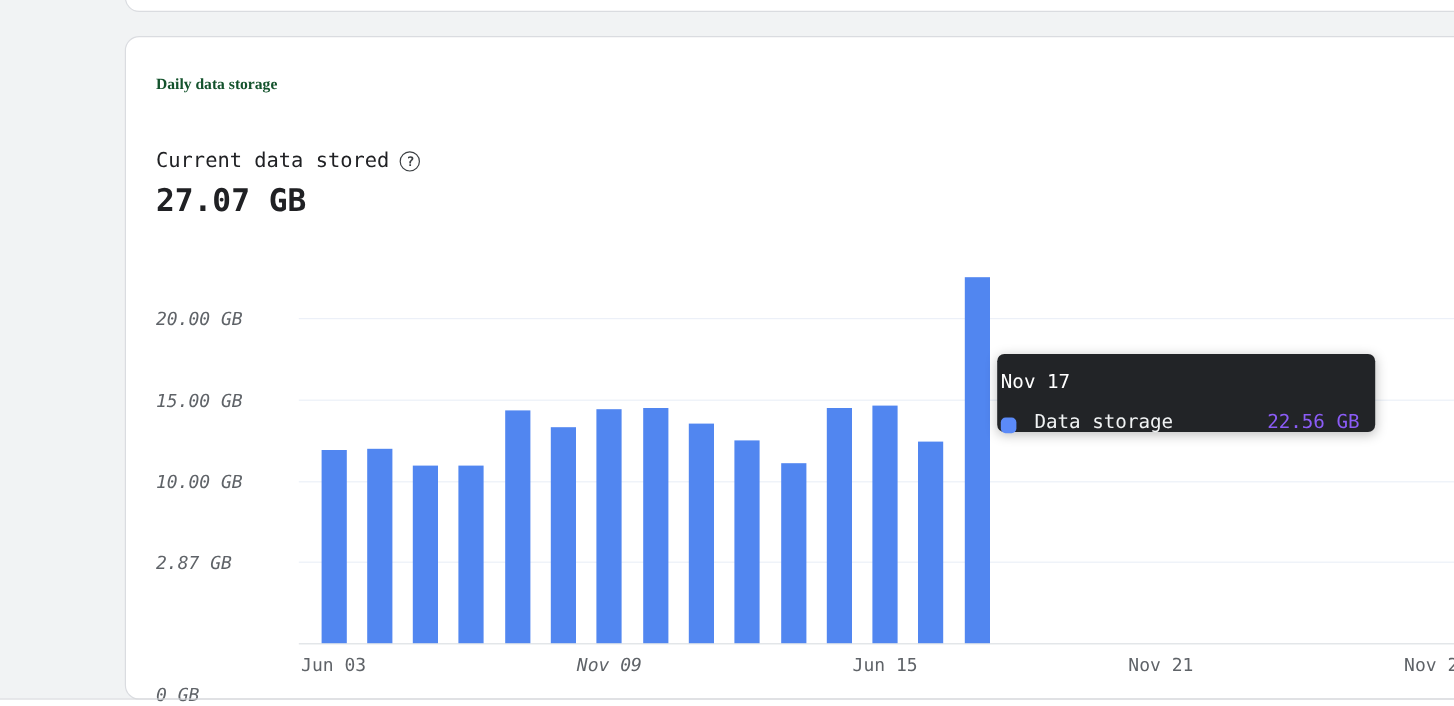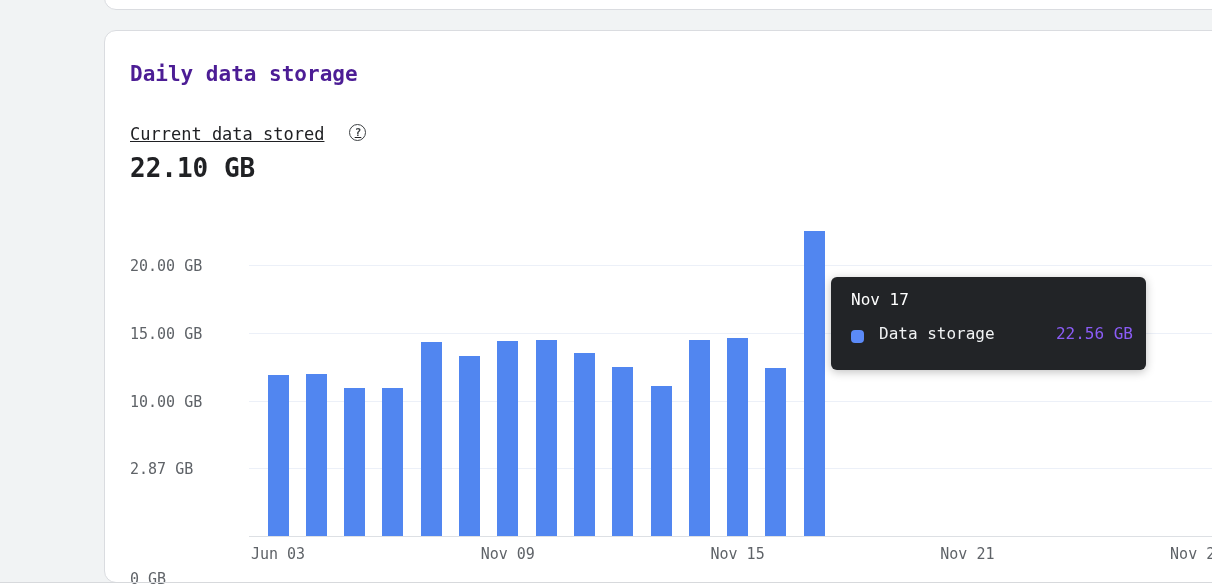--- a/index.html
+++ b/index.html
@@ -23,61 +23,61 @@
     background: #ffffff; border: 1px solid #dadce0; border-radius: 12px;
     z-index: 1;
   }
   .card {
     position: absolute; left: 104px; top: 30px; width: 1200px; height: 553px;
     background: #ffffff; border: 1px solid #dadce0; border-radius: 12px;
     z-index: 1;
   }
   .card-title {
     position: absolute; left: 25px; top: 31px;
-    font-size: 21px; font-weight: 700; color: #4c1d95; white-space: pre;
+    font-size: 13px; font-weight: 700; color: #14532d; white-space: pre; font-family: Liberation Serif, serif;
   }
   .metric-label-row {
     position: absolute; left: 25px; top: 93px;
-    display: flex; gap: 25px;
-    font-size: 17px; color: #202124; white-space: pre; text-decoration: underline;
+    display: flex; align-items: center; gap: 9px;
+    font-size: 17px; color: #202124; white-space: pre;
   }
   .help-icon {
     width: 17px; height: 17px; border: 1.4px solid #3c4043; border-radius: 50%;
     display: inline-flex; align-items: center; justify-content: center;
     font-size: 11px; font-weight: 700; color: #3c4043; cursor: pointer;
     line-height: 1;
   }
   .metric-value {
     position: absolute; left: 25px; top: 122px;
     font-size: 26px; font-weight: 700; color: #202124; white-space: pre;
   }
   .y-label {
     position: absolute; left: 25px;
-    font-size: 15px; color: #5f6368; white-space: pre;
+    font-size: 15px; color: #5f6368; white-space: pre; font-style: italic;
   }
   .plot {
     position: absolute; left: 144px; top: 180px; width: 1056px; height: 326px;
   }
   .gridline {
     position: absolute; left: 0; width: 100%; height: 1px; background: #ecf0f8;
   }
   .gridline.baseline { background: #dde0e4; }
   .bar {
     position: absolute; bottom: 1px; width: 21px;
     background: #5186f0; border-radius: 0;
   }
   .x-label {
     position: absolute; top: 334px; transform: translateX(-50%);
     font-size: 15px; color: #5f6368; white-space: pre;
   }
   .tooltip {
-    position: absolute; left: 726px; top: 246px; width: 315px; height: 93px;
+    position: absolute; left: 726px; top: 264px; width: 315px; height: 65px;
     background: #222427; border-radius: 6px; z-index: 2;
     box-shadow: 0 2px 10px rgba(0,0,0,0.25);
-    padding: 13px 13px 13px 20px;
+    padding: 13px 13px 13px 3px;
     color: #ffffff;
   }
   .tooltip-title { font-size: 16px; color: #ffffff; white-space: pre; }
   .tooltip-row {
     display: flex; align-items: flex-end; margin-top: 15px; font-size: 16px;
   }
   .tooltip-swatch {
     width: 13px; height: 13px; border-radius: 4px; background: #5b8af8;
     flex: 0 0 auto; margin-right: 15px;
   }
@@ -90,21 +90,21 @@
 <div class="page-bg"></div>
 <div class="card-above"></div>
 
 <div class="card">
   <div class="card-title">Daily data storage</div>
 
   <div class="metric-label-row">
     <span>Current data stored</span>
     <span class="help-icon">?</span>
   </div>
-  <div class="metric-value">22.10 GB</div>
+  <div class="metric-value">27.07 GB</div>
 
   <div id="y-labels">
       <div class="y-label" style="top: 497px; margin-top: 42px;">0 GB</div>
       <div class="y-label" style="top: 429.3px;">2.87 GB</div>
       <div class="y-label" style="top: 361.6px;">10.00 GB</div>
       <div class="y-label" style="top: 293.9px;">15.00 GB</div>
       <div class="y-label" style="top: 226.2px;">20.00 GB</div>
     </div>
 
   <div class="plot" id="plot">
@@ -122,22 +122,22 @@
       <div class="bar" style="left: 248.3px; height: 194.976px; background: rgb(81, 134, 240);"></div>
       <div class="bar" style="left: 286.6px; height: 196.33px; background: rgb(81, 134, 240);"></div>
       <div class="bar" style="left: 324.9px; height: 182.79px; background: rgb(81, 134, 240);"></div>
       <div class="bar" style="left: 363.2px; height: 169.25px; background: rgb(81, 134, 240);"></div>
       <div class="bar" style="left: 401.5px; height: 150.294px; background: rgb(81, 134, 240);"></div>
       <div class="bar" style="left: 439.8px; height: 196.33px; background: rgb(81, 134, 240);"></div>
       <div class="bar" style="left: 478.1px; height: 197.684px; background: rgb(81, 134, 240);"></div>
       <div class="bar" style="left: 516.4px; height: 167.896px; background: rgb(81, 134, 240);"></div>
       <div class="bar" style="left: 554.7px; height: 305.462px; background: rgb(81, 134, 240);"></div>
       <div class="x-label" style="left: 29px;">Jun 03</div>
-      <div class="x-label" style="left: 258.8px;">Nov 09</div>
-      <div class="x-label" style="left: 488.6px;">Nov 15</div>
+      <div class="x-label" style="left: 258.8px; font-style: italic;">Nov 09</div>
+      <div class="x-label" style="left: 488.6px;">Jun 15</div>
       <div class="x-label" style="left: 718.4px;">Nov 21</div>
       <div class="x-label" style="left: 948.2px;">Nov 27</div>
     </div>
 
   <div class="tooltip">
     <div class="tooltip-title">Nov 17</div>
     <div class="tooltip-row">
       <span class="tooltip-swatch"></span>
       <span class="tooltip-series">Data storage</span>
       <span class="tooltip-value">22.56 GB</span>

